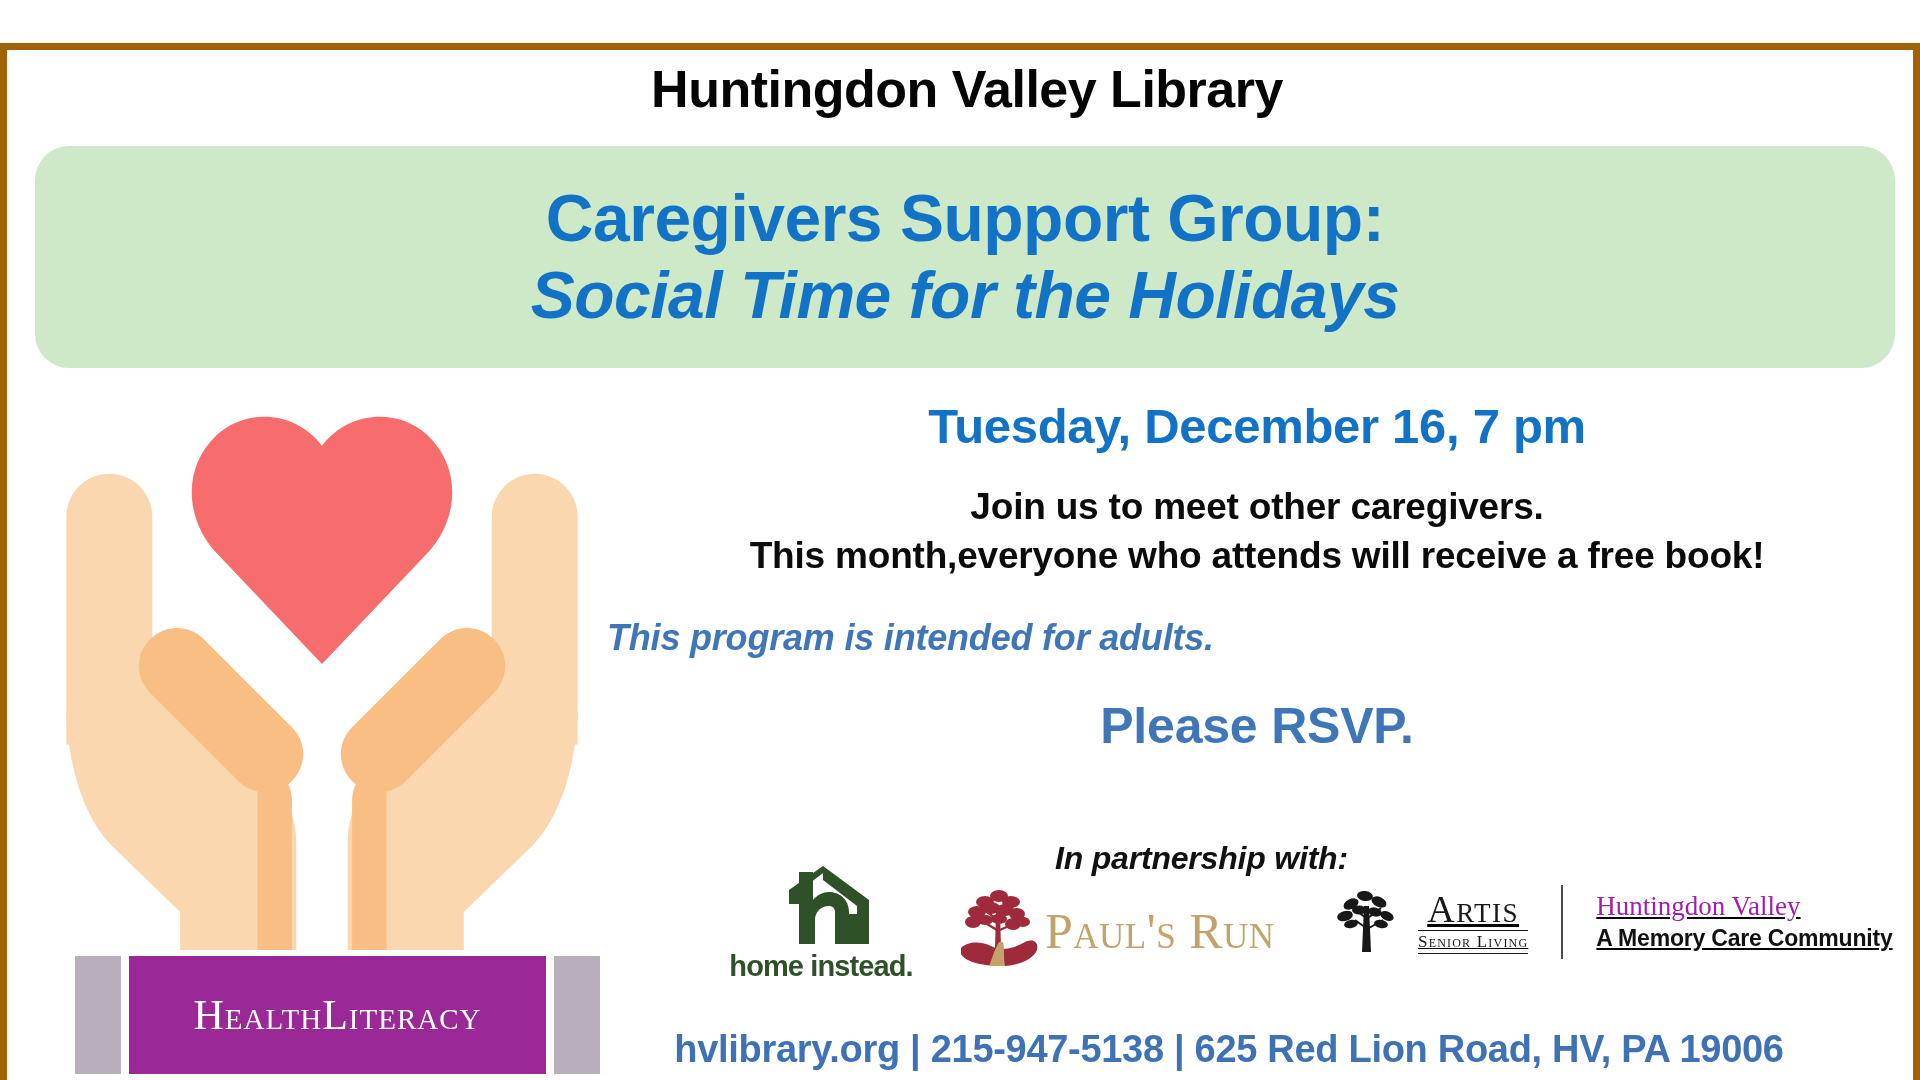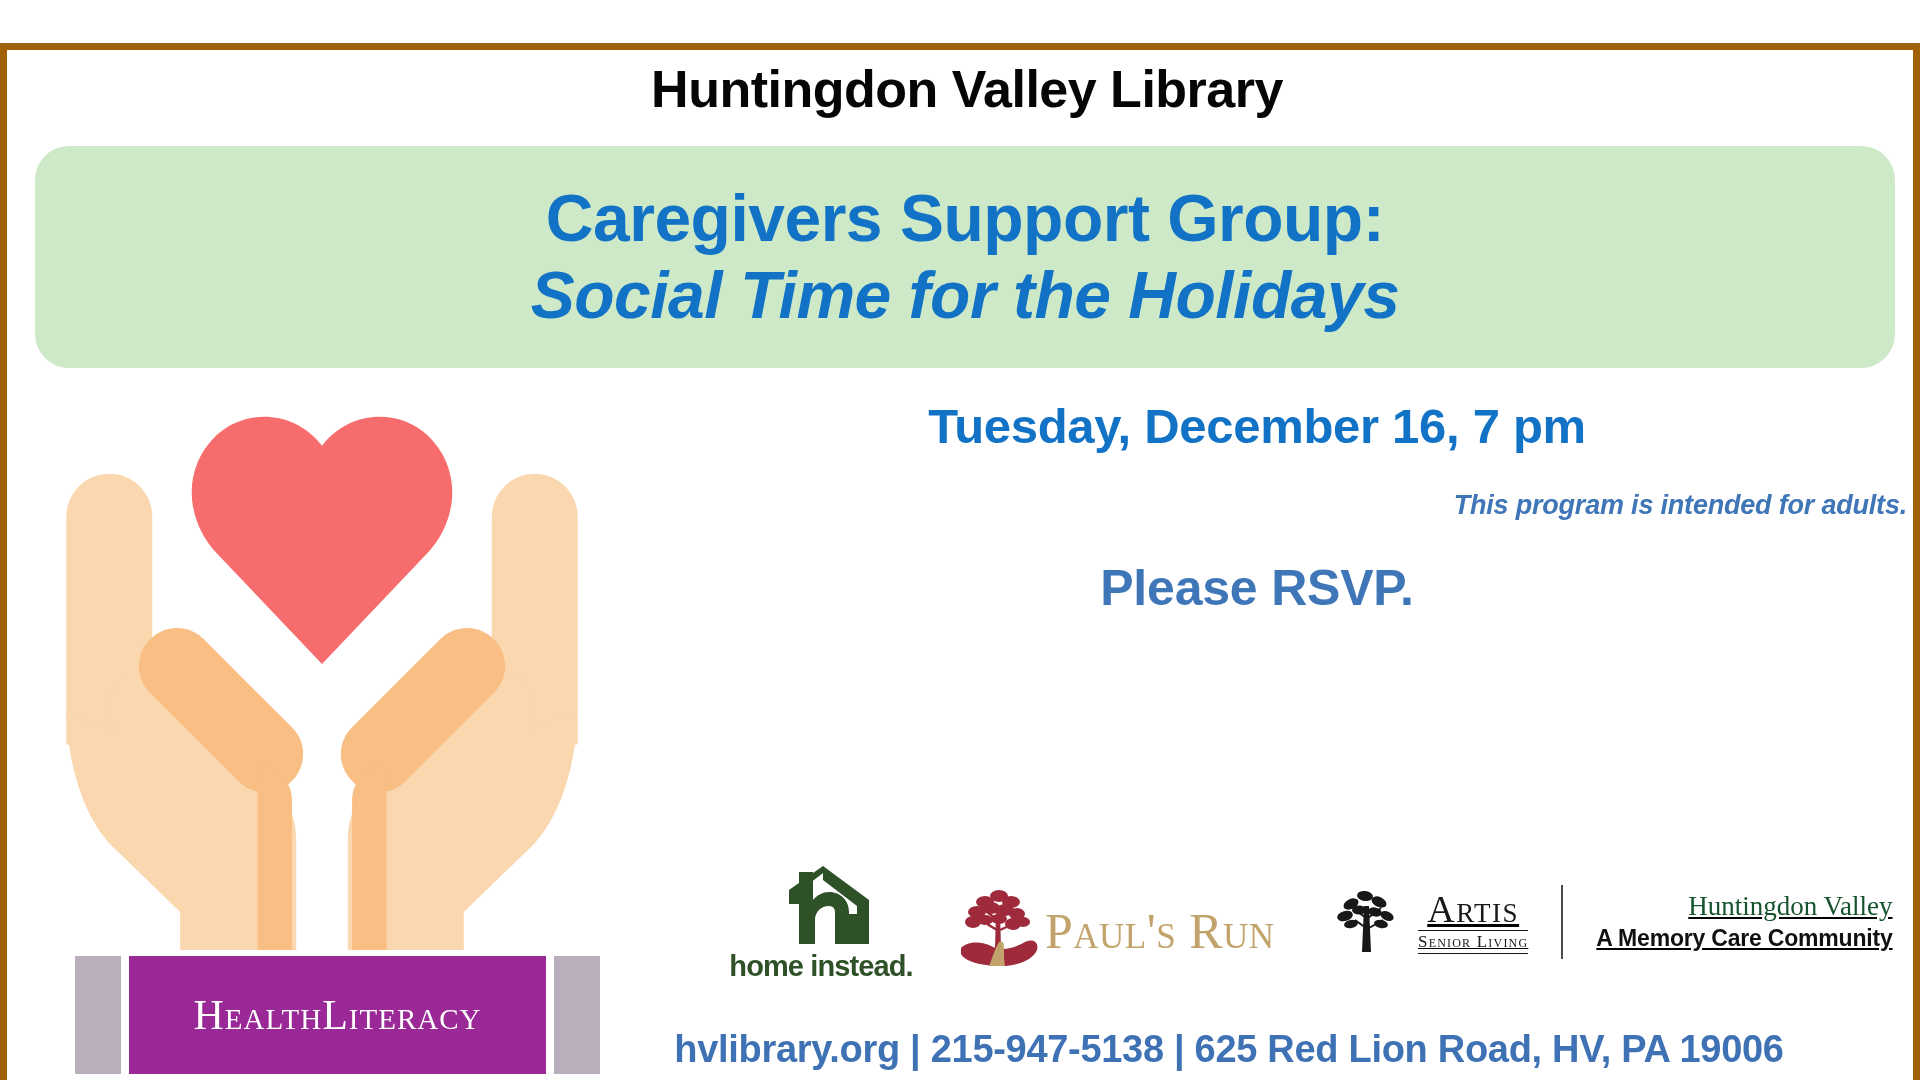--- a/index.html
+++ b/index.html
@@ -143,22 +143,22 @@
     margin-top: 28px;
     text-align: center;
     color: #0b0b0b;
     font-size: 37px;
     font-weight: bold;
     line-height: 1.34;
     letter-spacing: -0.2px;
   }
   .note-adults {
     margin-top: 36px;
-    text-align: right;
-    font-size: 27px;
+    text-align: left;
+    font-size: 36px;
     font-weight: bold;
     font-style: italic;
     color: #3E76B8;
     letter-spacing: -0.2px;
   }
   .note-rsvp {
     margin-top: 38px;
     text-align: center;
     font-size: 50px;
     font-weight: bold;
@@ -263,24 +263,23 @@
     margin: 0 14px;
   }
   .artis-right {
     display: flex;
     flex-direction: column;
     justify-content: center;
   }
   .artis-loc {
     font-family: "Liberation Serif", serif;
     font-size: 27px;
-    color: #14532d;
+    color: #a21caf;
     line-height: 1.15;
     white-space: nowrap;
-    text-align: right;
   }
   .artis-tag {
     font-size: 23px;
     font-weight: bold;
     color: #111111;
     letter-spacing: -0.2px;
     line-height: 1.2;
     margin-top: 3px;
     white-space: nowrap;
   }
@@ -350,26 +349,31 @@
         <div class="hb-word">Health</div>
         <div class="hb-word">Literacy</div>
       </div>
       <div class="hb-gap"></div>
       <div class="hb-bar"></div>
     </div>
   </div>
 
   <div class="content">
     <div class="event-when">Tuesday, December 16, 7 pm</div>
+    <div class="desc">
+      <div>Join us to meet other caregivers.</div>
+      <div>This month,everyone who attends will receive a free book!</div>
+    </div>
     <div class="note-adults">This program is intended for adults.</div>
     <div class="note-rsvp">Please RSVP.</div>
   </div>
 
   <div class="partner-strip">
 
+    <div class="partner-label">In partnership with:</div>
 
     <div class="logo-home-instead">
       <span>
         <svg width="104" height="82" viewBox="0 0 104 82" xmlns="http://www.w3.org/2000/svg">
           <path d="M54 2 L100 36 L100 80 L66 80 L66 50 L88 50 L88 42 L54 16 Z" fill="#2E5128"></path>
           <path d="M30 8 L44 8 L44 36 C48 31 54 28 60 28 L60 42 C52 42 46 48 46 56 L46 80 L30 80 Z" fill="#2E5128"></path>
           <path d="M60 28 C72 28 80 37 80 48 L80 80 L66 80 L66 48 C66 44 63 42 60 42 Z" fill="#2E5128"></path>
           <path d="M54 2 L58 6 L24 32 L20 26 Z" fill="#2E5128"></path>
           <rect x="20" y="26" width="14" height="14" fill="#2E5128"></rect>
         </svg>

